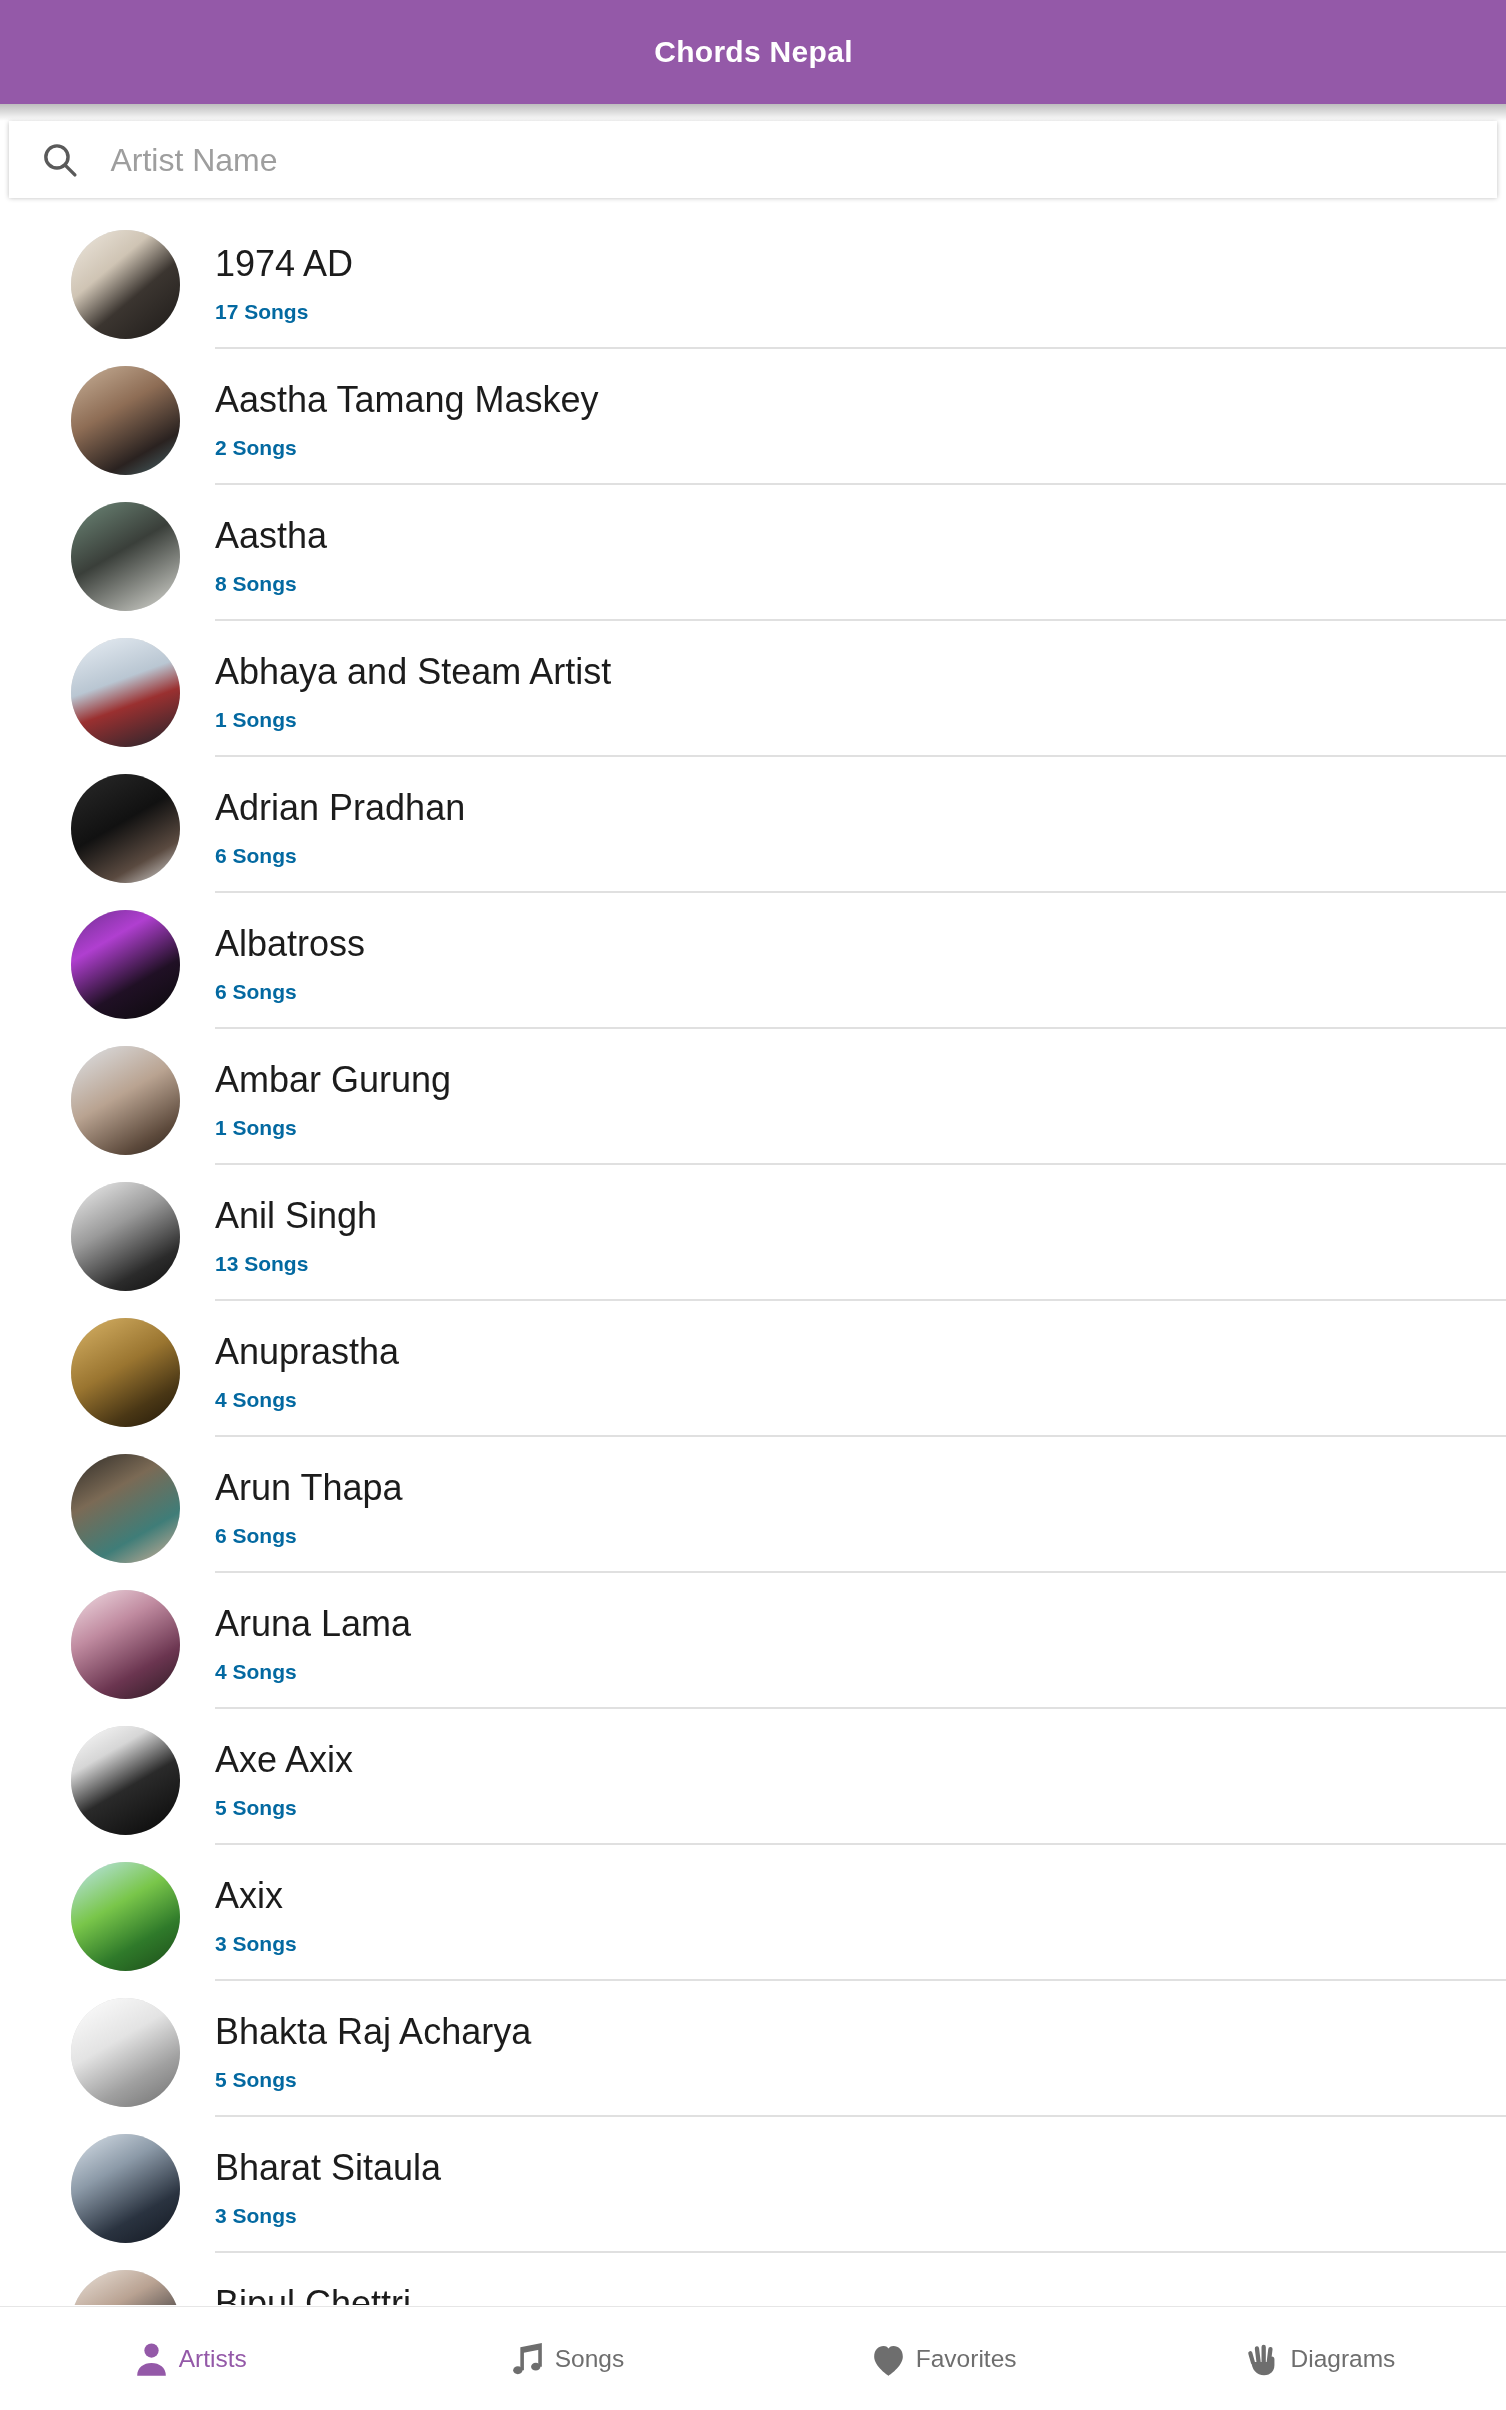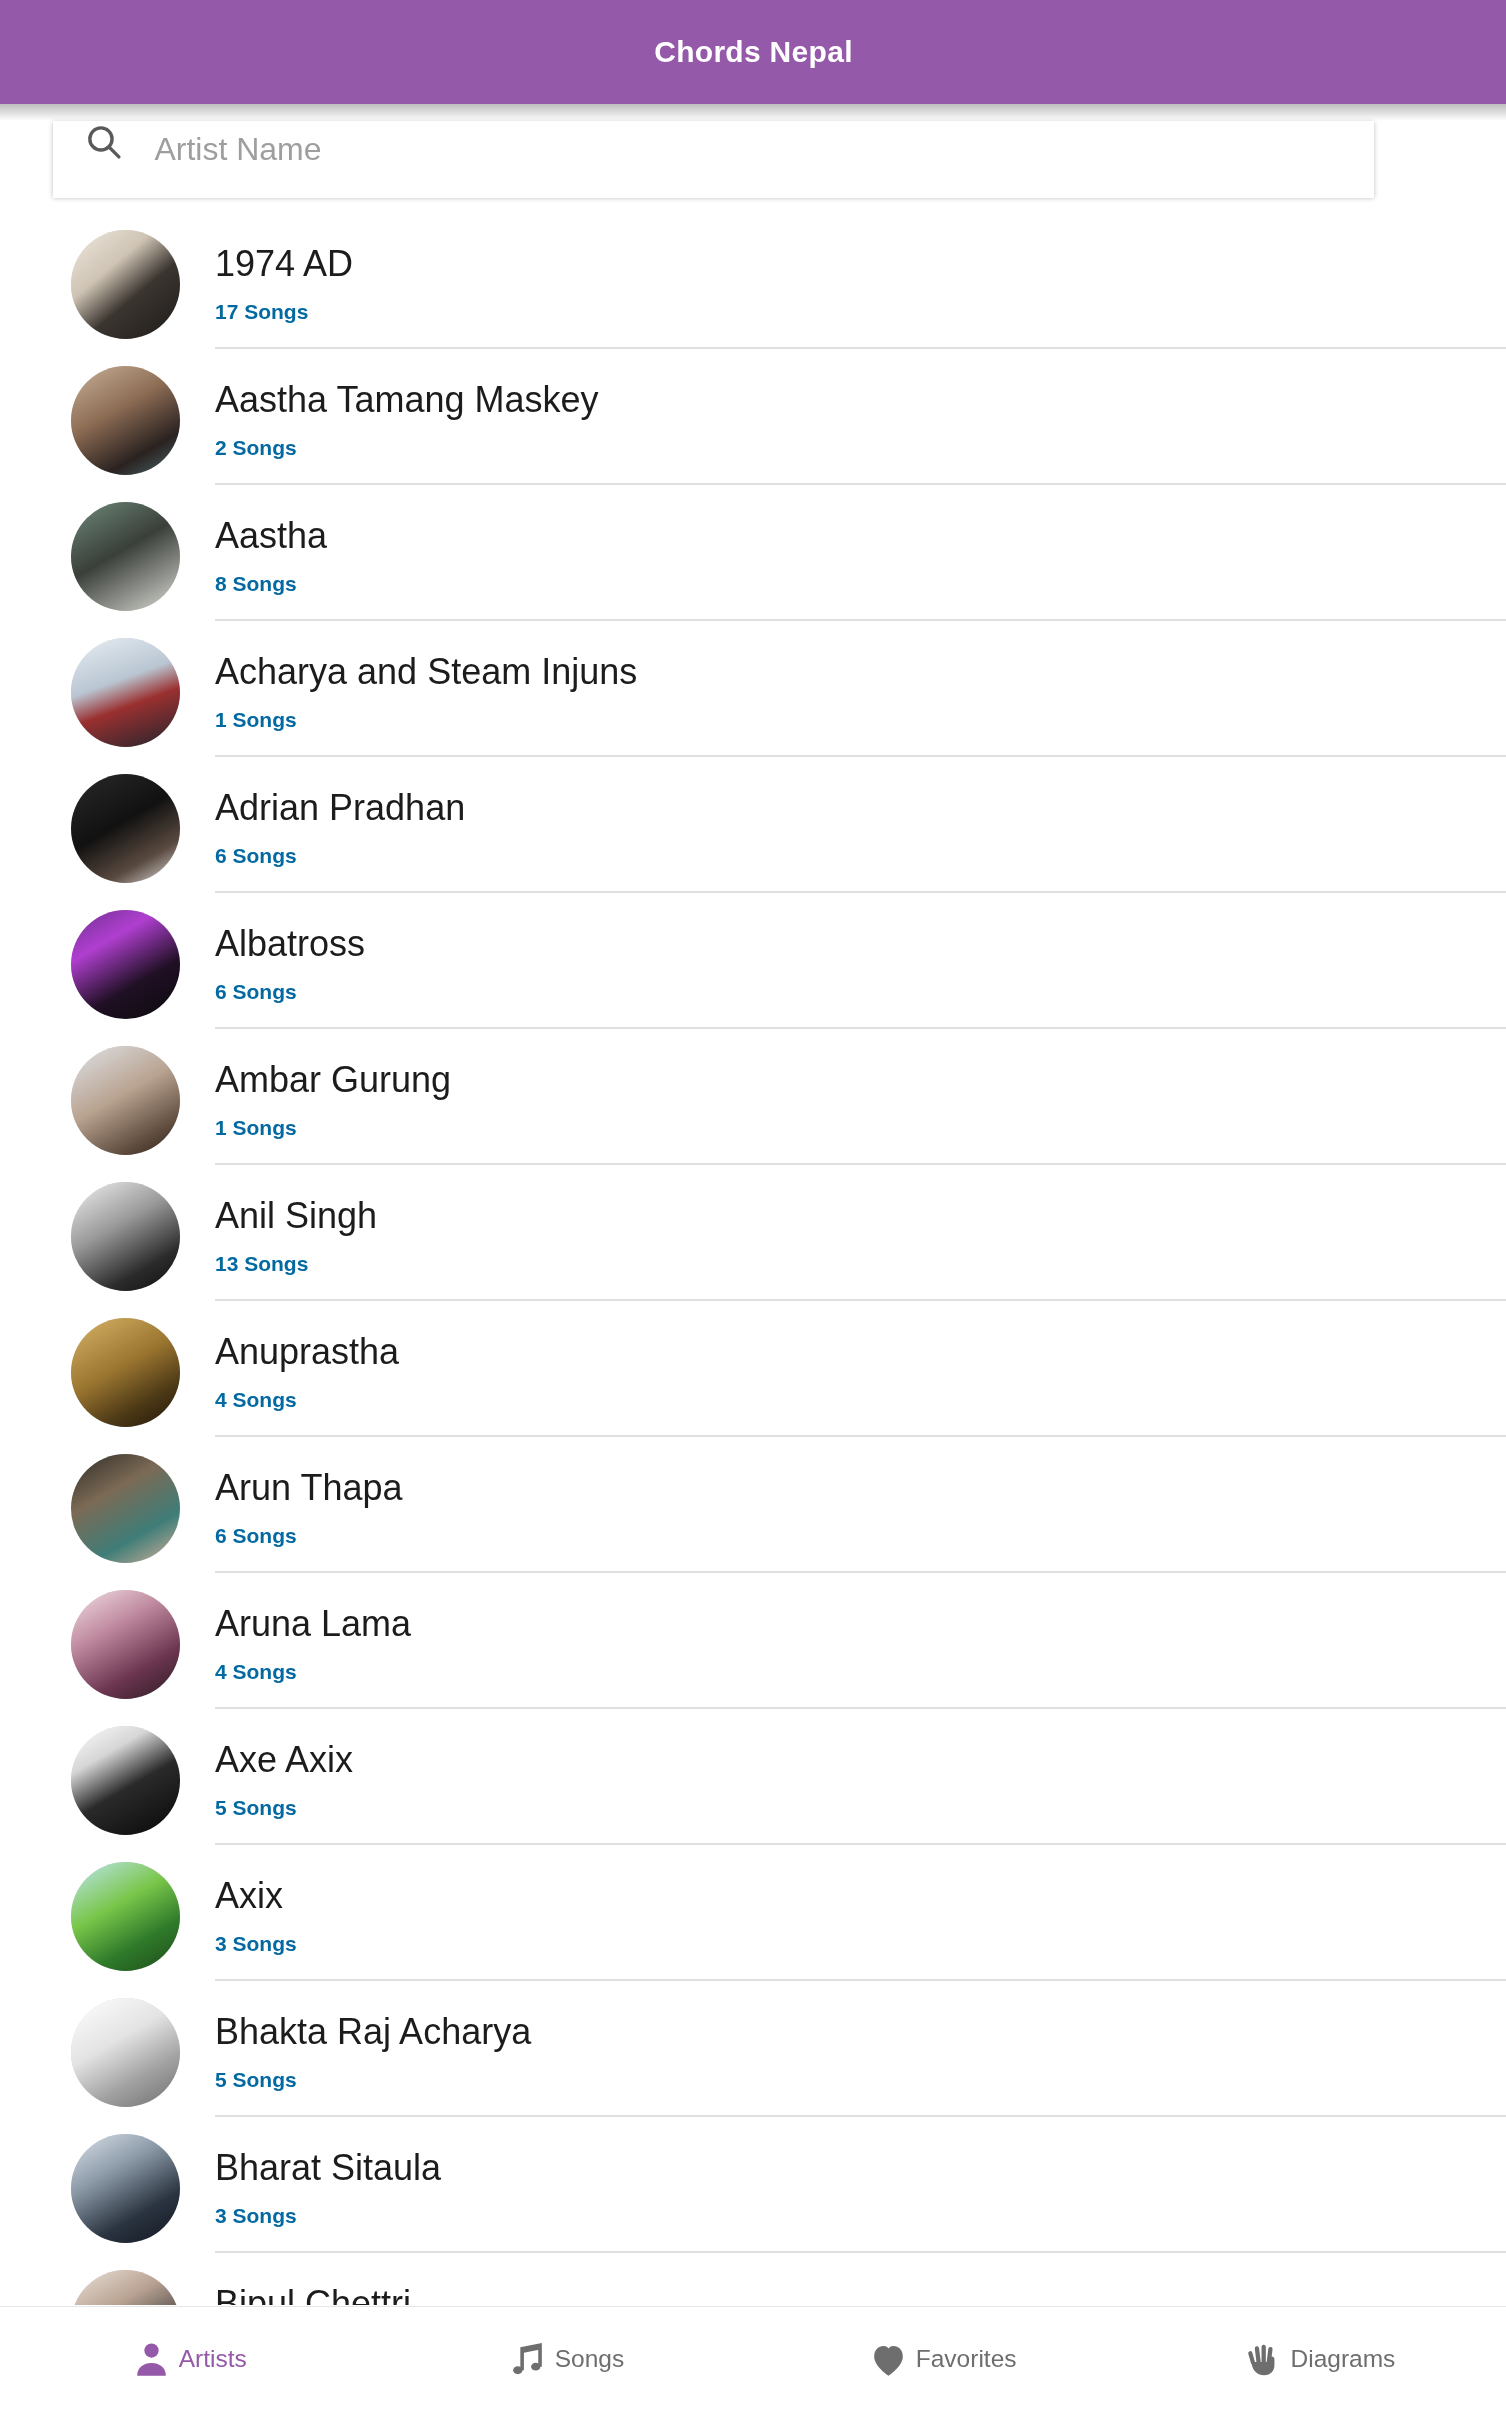--- a/index.html
+++ b/index.html
@@ -22,26 +22,25 @@
     color:#ffffff; font-size:30px; font-weight:bold; letter-spacing:0.3px;
   }
   .appbar-shadow {
     position:absolute; top:104px; left:0; width:1507px; height:17px;
     background:linear-gradient(to bottom, rgba(0,0,0,0.26), rgba(0,0,0,0));
     z-index:29;
   }
 
   
   .search-card {
-    position:absolute; top:121px; left:9.4px; width:1321px; height:77px;
+    position:absolute; top:121px; left:9.4px; width:1488px; height:77px;
     background:#ffffff;
     box-shadow:0 0.9px 4.7px rgba(0,0,0,0.26);
-    display:flex; 
+    display:flex; align-items:center;
     z-index:20;
-    margin-left:44px;
   }
   .search-icon { width:41px; height:41px; margin-left:30px; flex:0 0 auto; }
   .search-icon svg { display:block; width:41px; height:41px; }
   .search-input {
     flex:1 1 auto; border:none; outline:none; background:transparent;
     font-family:"Liberation Sans", sans-serif;
     font-size:32px; color:#2b2b2b; margin-left:30px; padding:0;
     height:56px; line-height:56px;
   }
   .search-input::placeholder { color:#9e9e9e; }
@@ -138,21 +137,21 @@
           <div class="artist-name">Aastha</div>
           <div class="song-count">8 Songs</div>
         </div>
         <div class="divider"></div>
       </div>
       <div class="row">
         <div class="avatar">
           <div class="av-art" style="background: linear-gradient(160deg, rgb(232, 238, 244) 0%, rgb(185, 198, 210) 40%, rgb(154, 48, 48) 60%, rgb(32, 36, 44) 100%);"></div>
         </div>
         <div class="row-texts">
-          <div class="artist-name">Acharya and Steam Injuns</div>
+          <div class="artist-name">Abhaya and Steam Artist</div>
           <div class="song-count">1 Songs</div>
         </div>
         <div class="divider"></div>
       </div>
       <div class="row">
         <div class="avatar">
           <div class="av-art" style="background: linear-gradient(150deg, rgb(42, 42, 42) 0%, rgb(17, 17, 17) 45%, rgb(90, 74, 64) 75%, rgb(232, 232, 232) 100%);"></div>
         </div>
         <div class="row-texts">
           <div class="artist-name">Adrian Pradhan</div>

